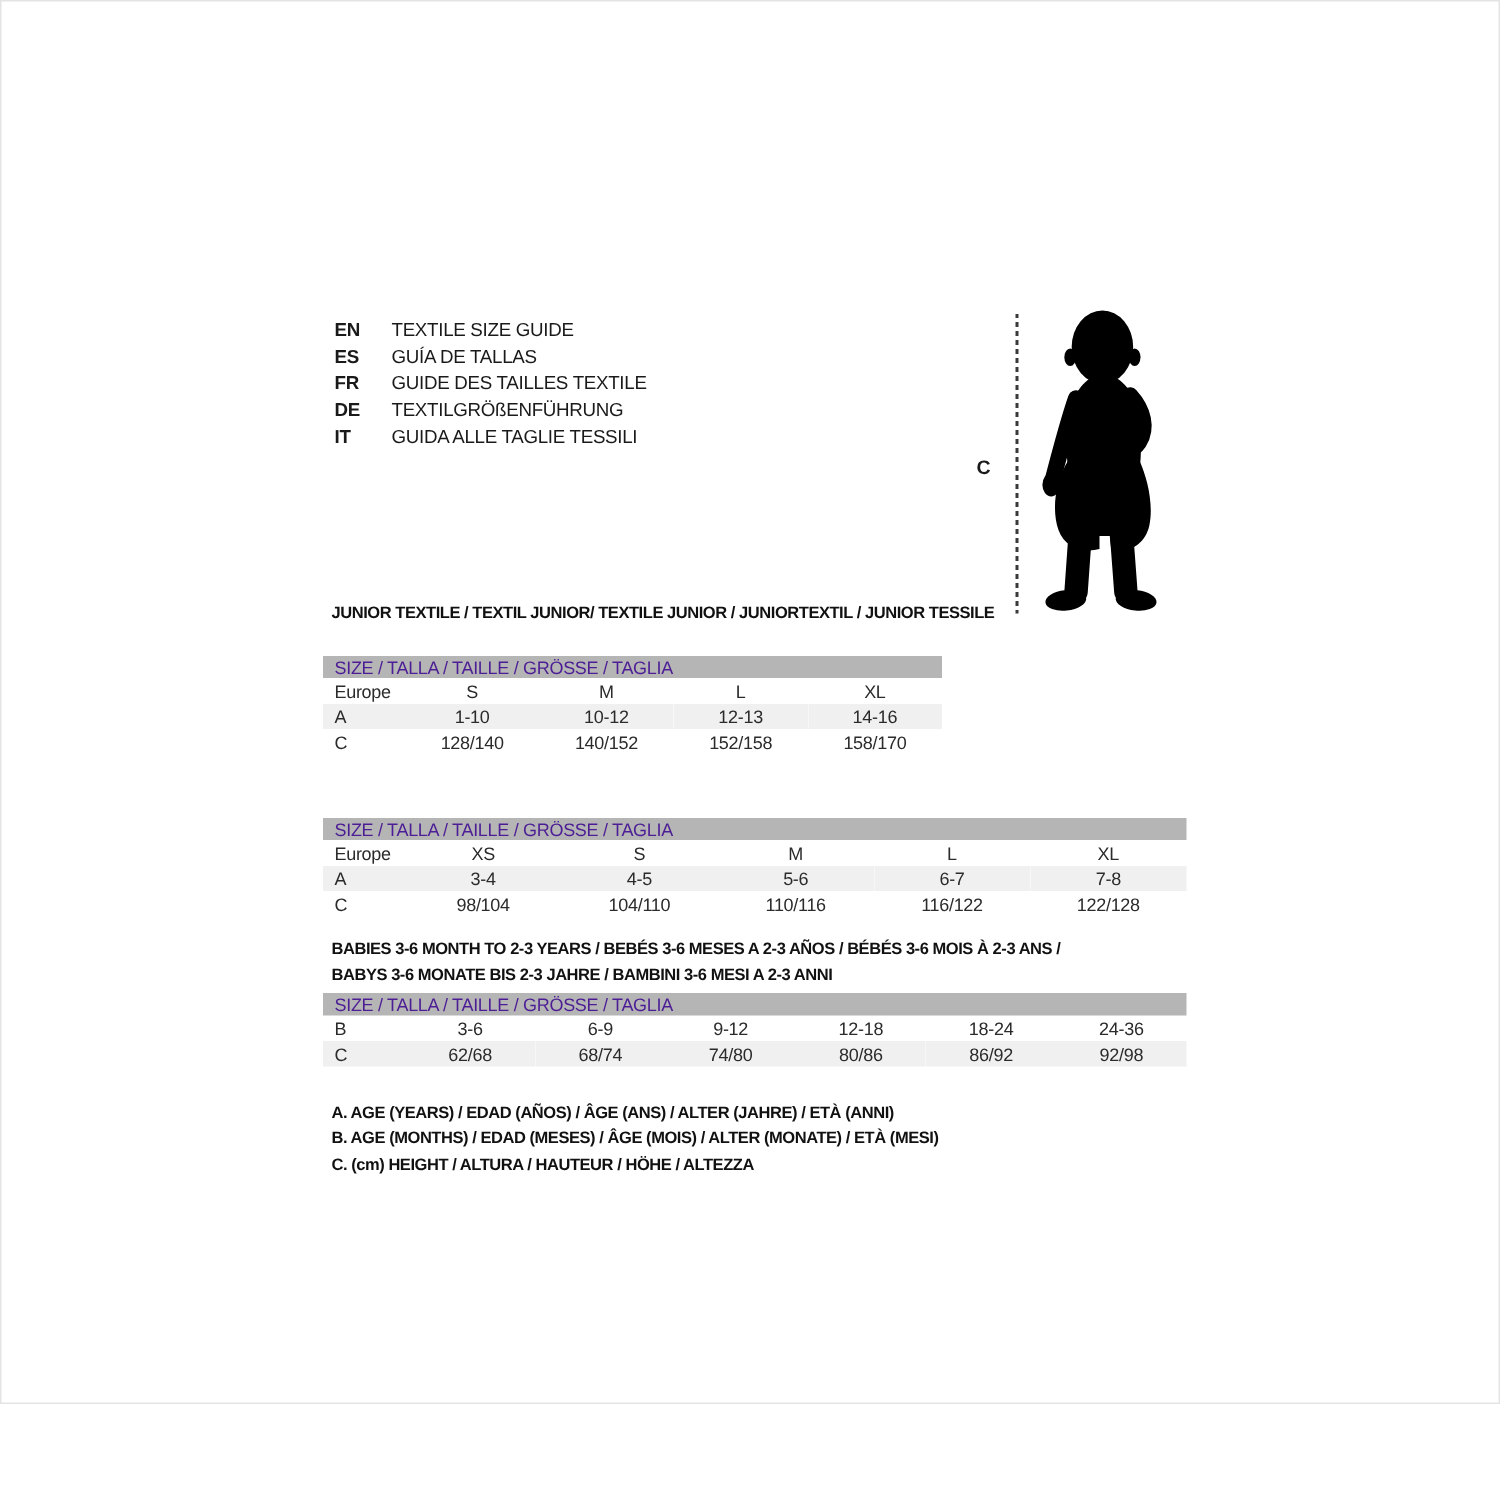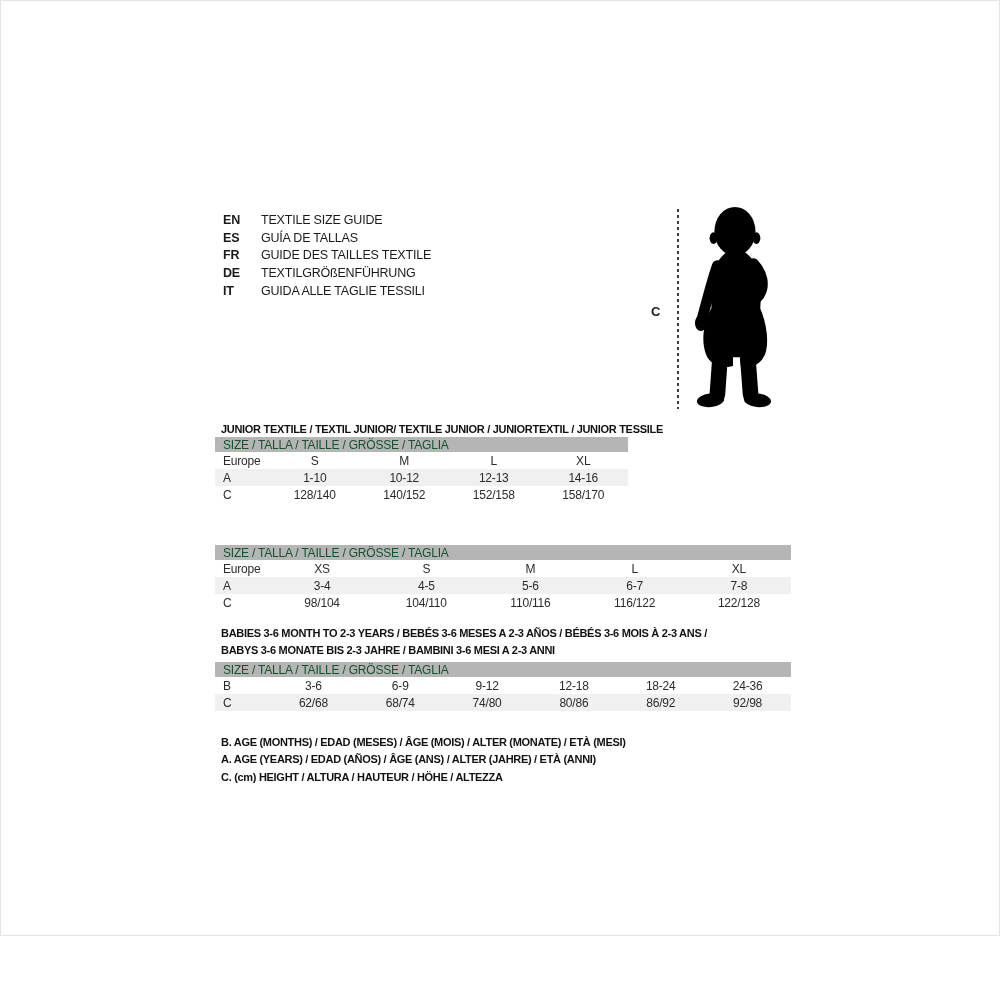--- a/index.html
+++ b/index.html
@@ -20,33 +20,33 @@
     background:repeating-linear-gradient(to bottom, #3a3a3a 0 3px, transparent 3px 6px);
   }
   .c-label { position:absolute; left:650px; top:303px; font-weight:bold; font-size:13px; }
   .figure-svg { position:absolute; left:688px; top:204px; }
 
   
   .section-title {
     position:absolute; left:220px; font-weight:bold; font-size:11px;
     letter-spacing:-0.3px; white-space:nowrap; line-height:17px; color:#111;
   }
-  .title-junior { top:420px; }
+  .title-junior { top:400px; }
   .title-children { top:520px; }
   .title-babies { top:624px; }
 
   
   .size-table {
     position:absolute; border-collapse:collapse; table-layout:fixed;
     font-size:12px; letter-spacing:-0.2px; color:#2b2b2b;
   }
   .size-table td { padding:0; height:17px; text-align:center; vertical-align:middle; overflow:hidden; }
   .size-table td.lbl { text-align:left; padding-left:8px; }
   .size-table tr.bar td {
-    background:#b5b5b5; text-align:left; padding-left:8px; height:15px; color:#14532d;
+    background:#b5b5b5; text-align:left; padding-left:8px; height:15px; color:#4c1d95;
   }
   .size-table tr.alt td { background:#f0f0f0; }
   .t1 { left:214px; top:436px; width:413px; }
   .t2 { left:214px; top:544px; width:576px; }
   .t3 { left:214px; top:661px; width:576px; }
 
   
   .legend { position:absolute; left:220px; top:733px; }
   .legend-line { font-weight:bold; font-size:11px; letter-spacing:-0.3px; line-height:17.4px; white-space:nowrap; color:#111; }
 </style>
@@ -207,18 +207,18 @@
       <td>68/74</td>
       <td>74/80</td>
       <td>80/86</td>
       <td>86/92</td>
       <td>92/98</td>
     </tr>
   </tbody>
     </table>
 
   <div class="legend">
+    <div class="legend-line">A. AGE (YEARS) / EDAD (AÑOS) / ÂGE (ANS) / ALTER (JAHRE) / ETÀ (ANNI)</div>
     <div class="legend-line">B. AGE (MONTHS) / EDAD (MESES) / ÂGE (MOIS) / ALTER (MONATE) / ETÀ (MESI)</div>
-    <div class="legend-line">A. AGE (YEARS) / EDAD (AÑOS) / ÂGE (ANS) / ALTER (JAHRE) / ETÀ (ANNI)</div>
     <div class="legend-line">C. (cm) HEIGHT / ALTURA / HAUTEUR / HÖHE / ALTEZZA</div>
   </div>
 
 </div>
 
 </body></html>

